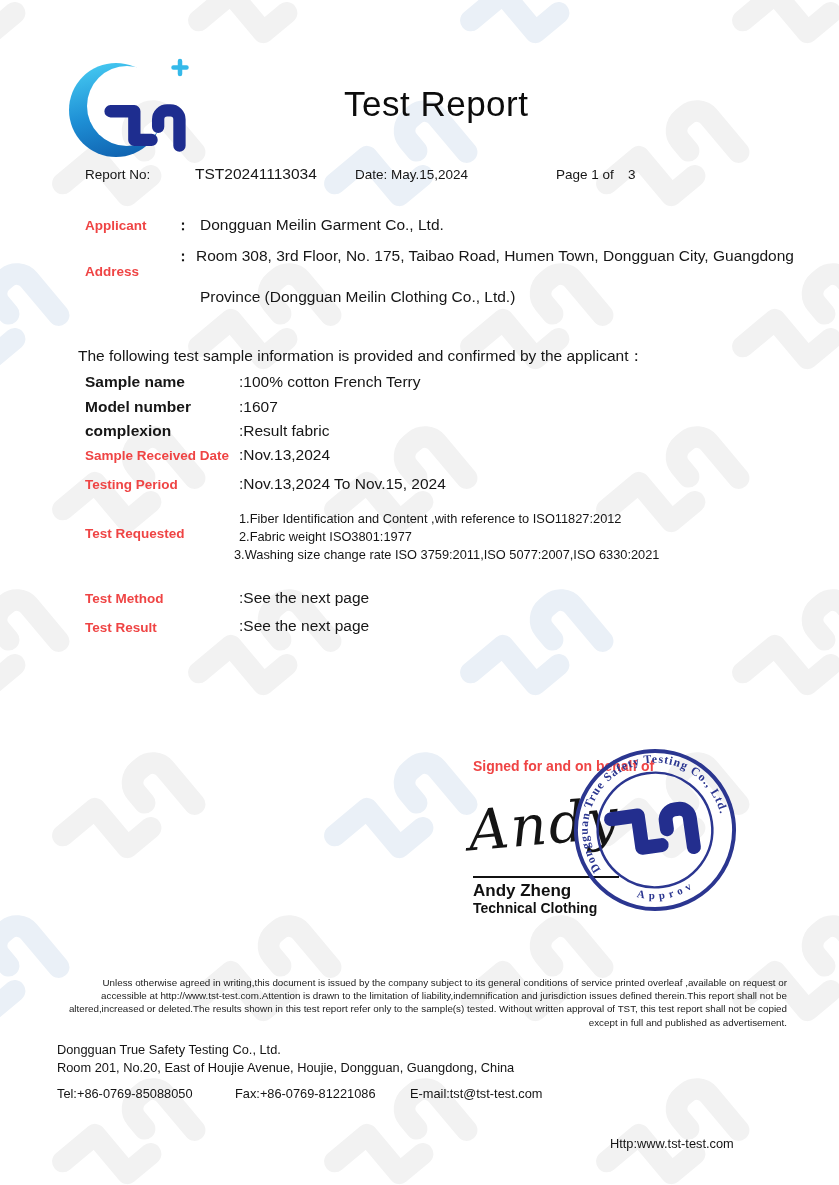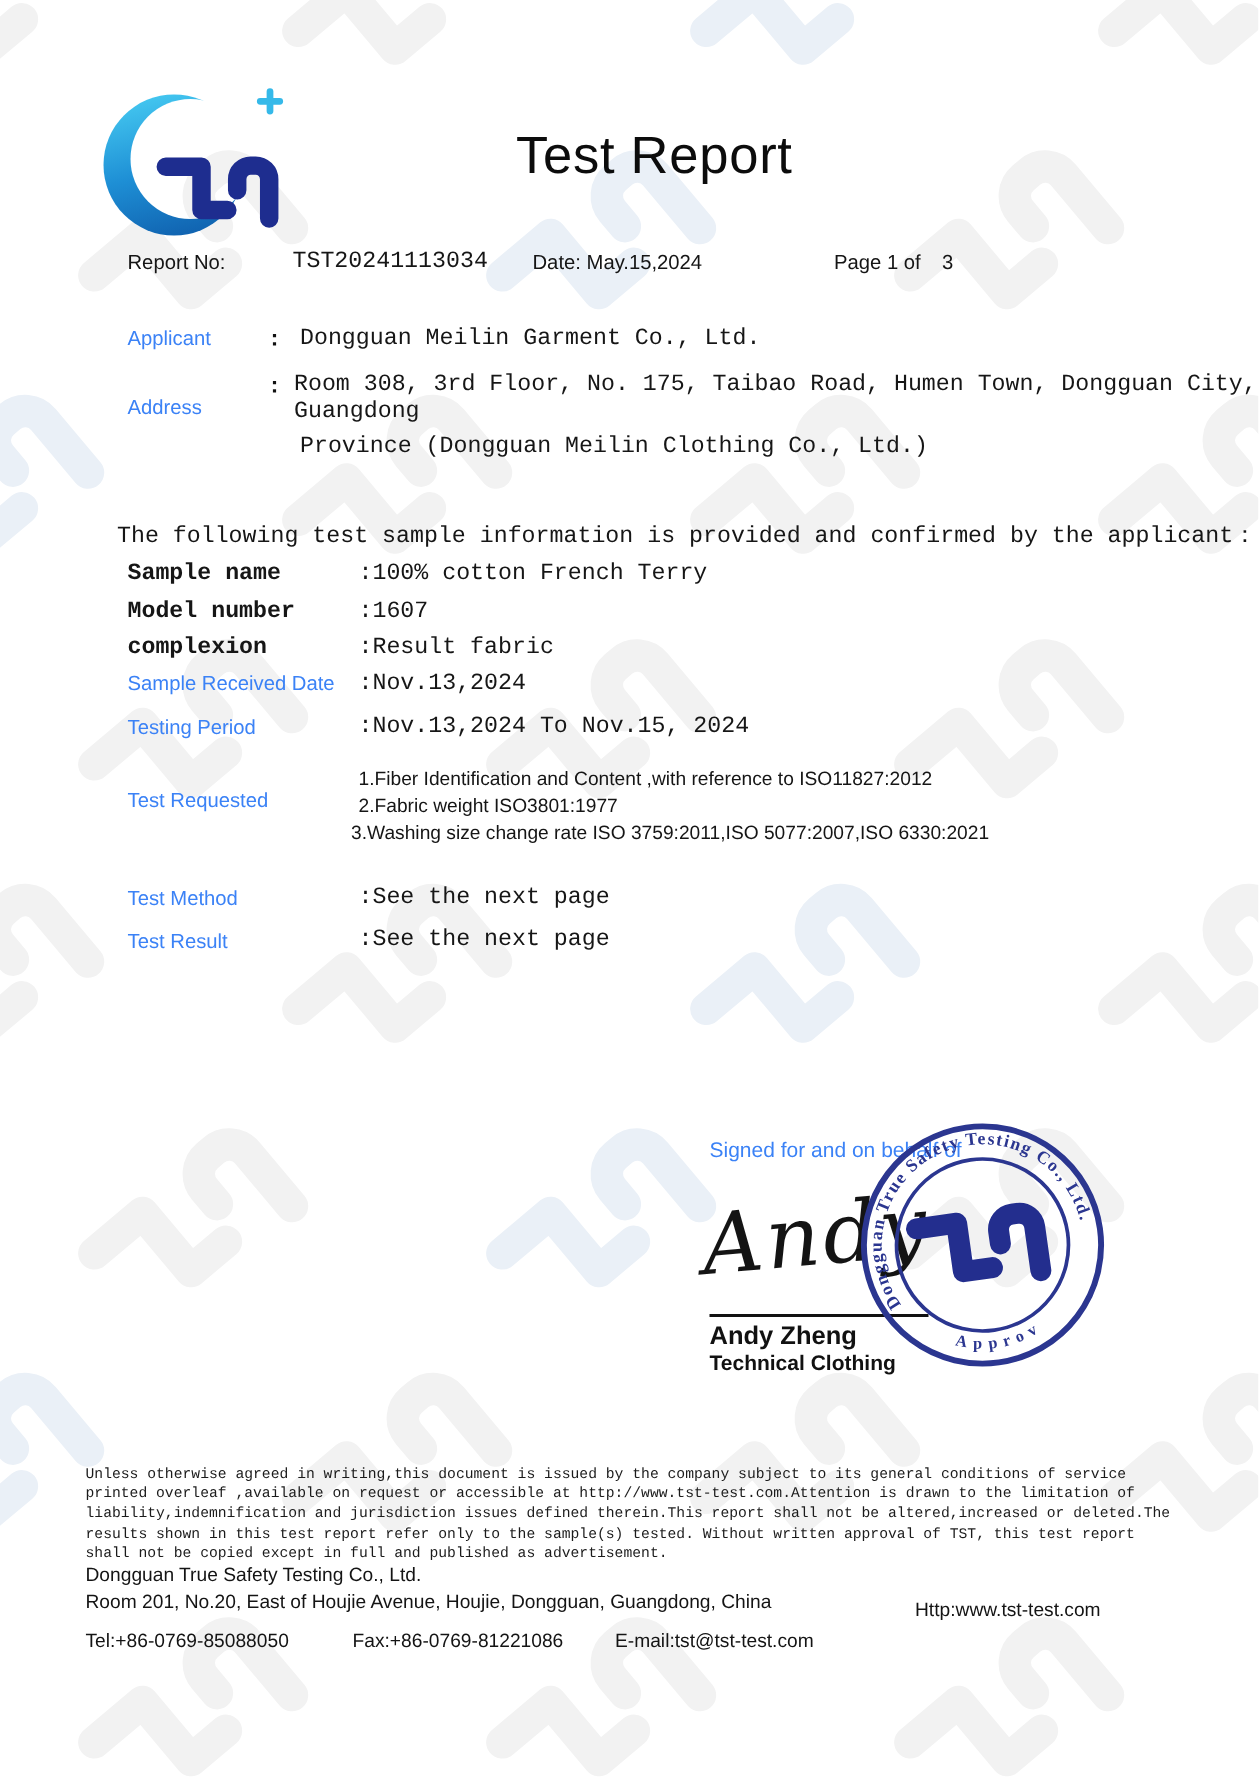--- a/index.html
+++ b/index.html
@@ -1,22 +1,22 @@
 <!DOCTYPE html>
 <html><head>
 <meta charset="utf-8">
 <style>
   html,body{margin:0;padding:0;background:#ffffff;}
   .page{position:relative;width:839px;height:1185px;background:#ffffff;overflow:hidden;
-        font-family:"Liberation Sans",sans-serif;color:#111;}
+        font-family:"Liberation Sans",sans-serif;color:#111;text-align:right;}
   .abs{position:absolute;}
   .sans{font-family:"Liberation Sans",sans-serif;}
-  .serif{font-family:Liberation Mono, monospace;}
+  .serif{font-family:Liberation Sans, sans-serif;}
   .b{font-weight:bold;}
-  .lbl{font-size:13.5px;font-weight:normal;color:#3b82f6;}
+  .lbl{font-size:13.5px;font-weight:bold;color:#ef4444;}
   .val{font-size:15.5px;color:#161616;}
   .content{position:relative;z-index:2;}
   #watermarks{position:absolute;inset:0;z-index:0;pointer-events:none;}
   .wm{position:absolute;transform:rotate(-40deg);}
   .title{font-size:35px;letter-spacing:.5px;color:#0c0c0c;}
   .metaText{font-size:13.5px;color:#151515;}
   .reqline{font-size:12.8px;line-height:18px;color:#151515;}
   .sig-script{font-family:"DejaVu Serif",serif;font-style:italic;font-size:56px;
               transform:rotate(-5deg);color:#141414;letter-spacing:2px;}
   .sigline{background:#111;height:2px;width:146px;}
@@ -219,16 +219,16 @@
     </svg>
 
     <div class="abs serif disc" style="left:57px;top:976px">Unless otherwise agreed in writing,this document is issued by the company subject to its general conditions of service printed overleaf ,available on request or accessible at http://www.tst-test.com.Attention is drawn to the limitation of liability,indemnification and jurisdiction issues defined therein.This report shall not be altered,increased or deleted.The results shown in this test report refer only to the sample(s) tested. Without written approval of TST, this test report shall not be copied except in full and published as advertisement.</div>
 
     <div class="abs sans foot" style="left:57px;top:1042px">Dongguan True Safety Testing Co., Ltd.</div>
     <div class="abs sans foot" style="left:57px;top:1060px">Room 201, No.20, East of Houjie Avenue, Houjie, Dongguan, Guangdong, China</div>
 
     <div class="abs sans foot" style="left:57px;top:1086px">Tel:+86-0769-85088050</div>
     <div class="abs sans foot" style="left:235px;top:1086px">Fax:+86-0769-81221086</div>
     <div class="abs sans foot" style="left:410px;top:1086px">E-mail:tst@tst-test.com</div>
-    <div class="abs sans foot" style="left:610px;top:1065px">Http:www.tst-test.com</div>
+    <div class="abs sans foot" style="left:610px;top:1136px">Http:www.tst-test.com</div>
 
   </div>
 </div>
 
 </body></html>

